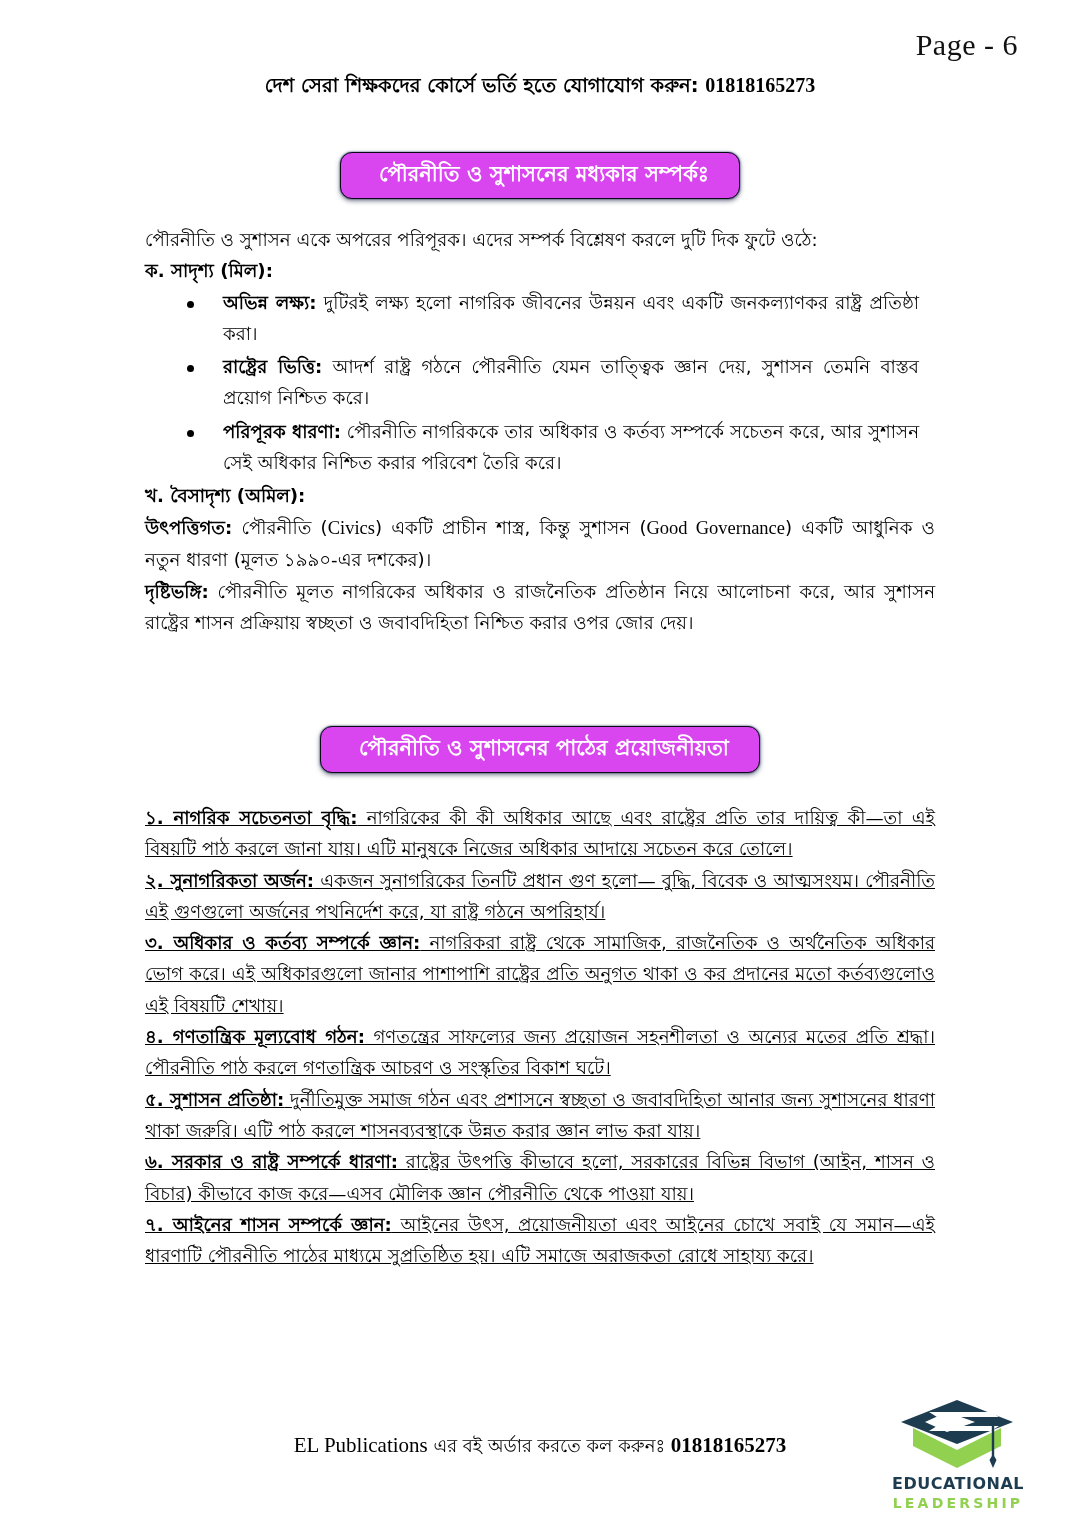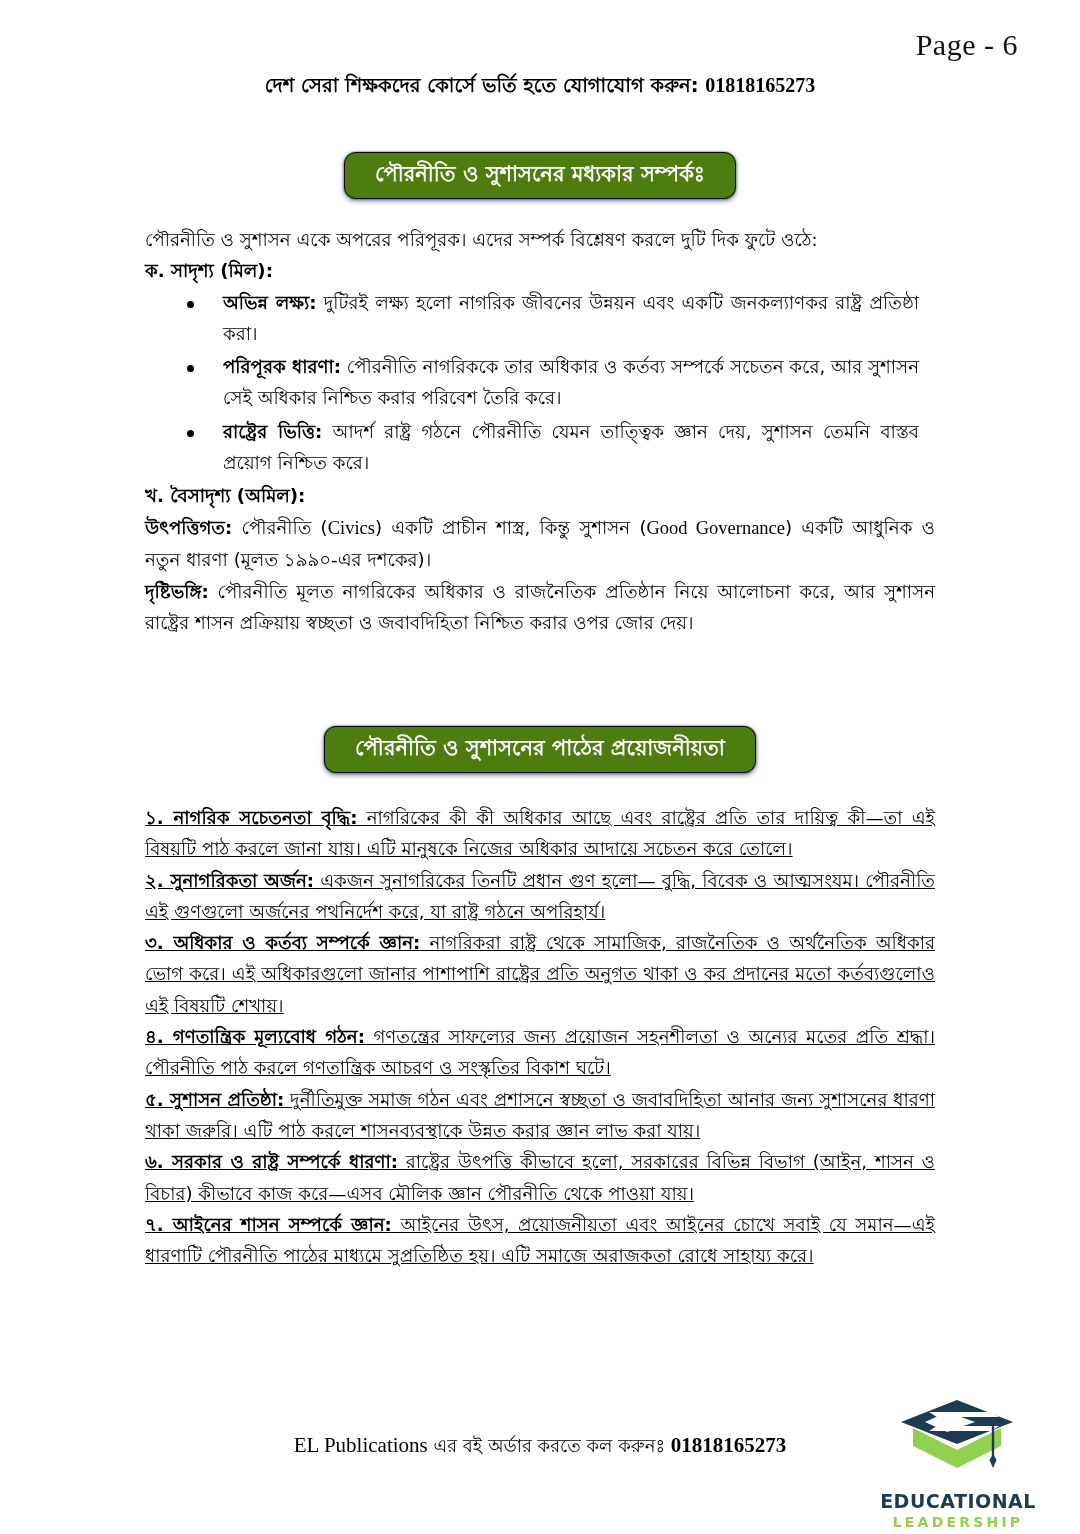--- a/index.html
+++ b/index.html
@@ -55,24 +55,24 @@
 
   
   .banner-wrap {
     position: absolute;
     left: 0;
     width: 1080px;
     text-align: center;
   }
   .banner {
     display: inline-block;
-    background: #4d7c0f;
+    background: #d946ef;
     color: #ffffff;
     border-radius: 12px;
-    padding: 9px 30px 12px 30px;
+    padding: 9px 30px 12px 38px;
     font-family: "DejaVu Sans", "Liberation Sans", sans-serif;
     font-weight: bold;
     font-size: 21px;
     line-height: 1.15;
     box-shadow: 0 2px 5px rgba(20,30,60,0.55), 0 0 2px rgba(30,50,110,0.9);
     border: 1px solid #0b0b18;
   }
 
   
   .body-block {
@@ -160,23 +160,23 @@
     width: 172px;
     text-align: center;
   }
   .logo-mark {
     display: block;
     margin: 0 auto;
   }
   .logo-line1 {
     font-family: "DejaVu Sans", "Liberation Sans", sans-serif;
     font-weight: bold;
-    font-size: 19px;
+    font-size: 16px;
     letter-spacing: 0.5px;
-    margin-top: 18px;
+    margin-top: 2px;
     text-align: center;
   }
   .logo-line2 {
     font-family: "DejaVu Sans", "Liberation Sans", sans-serif;
     font-weight: bold;
     font-size: 14px;
     letter-spacing: 3.2px;
     margin-top: 2px;
   }
 </style>
@@ -197,24 +197,24 @@
 
   <div class="body-block" style="top:224px;">
     <p>পৌরনীতি ও সুশাসন একে অপরের পরিপূরক। এদের সম্পর্ক বিশ্লেষণ করলে দুটি দিক ফুটে ওঠে:</p>
     <p class="lead-in">ক. সাদৃশ্য (মিল):</p>
 
     <ul class="bullets">
       <li>
         <span class="lead-in">অভিন্ন লক্ষ্য:</span><span> দুটিরই লক্ষ্য হলো নাগরিক জীবনের উন্নয়ন এবং একটি জনকল্যাণকর রাষ্ট্র প্রতিষ্ঠা করা।</span>
       </li>
       <li>
+        <span class="lead-in">রাষ্ট্রের ভিত্তি:</span><span> আদর্শ রাষ্ট্র গঠনে পৌরনীতি যেমন তাত্ত্বিক জ্ঞান দেয়, সুশাসন তেমনি বাস্তব প্রয়োগ নিশ্চিত করে।</span>
+      </li>
+      <li>
         <span class="lead-in">পরিপূরক ধারণা:</span><span> পৌরনীতি নাগরিককে তার অধিকার ও কর্তব্য সম্পর্কে সচেতন করে, আর সুশাসন সেই অধিকার নিশ্চিত করার পরিবেশ তৈরি করে।</span>
-      </li>
-      <li>
-        <span class="lead-in">রাষ্ট্রের ভিত্তি:</span><span> আদর্শ রাষ্ট্র গঠনে পৌরনীতি যেমন তাত্ত্বিক জ্ঞান দেয়, সুশাসন তেমনি বাস্তব প্রয়োগ নিশ্চিত করে।</span>
       </li>
     </ul>
 
     <p class="lead-in">খ. বৈসাদৃশ্য (অমিল):</p>
 
     <p><span class="lead-in">উৎপত্তিগত:</span><span> পৌরনীতি (</span><span class="latin">Civics</span><span>) একটি প্রাচীন শাস্ত্র, কিন্তু সুশাসন (</span><span class="latin">Good Governance</span><span>) একটি আধুনিক ও নতুন ধারণা (মূলত ১৯৯০-এর দশকের)।</span></p>
 
     <p><span class="lead-in">দৃষ্টিভঙ্গি:</span><span> পৌরনীতি মূলত নাগরিকের অধিকার ও রাজনৈতিক প্রতিষ্ঠান নিয়ে আলোচনা করে, আর সুশাসন রাষ্ট্রের শাসন প্রক্রিয়ায় স্বচ্ছতা ও জবাবদিহিতা নিশ্চিত করার ওপর জোর দেয়।</span></p>
   </div>
 

